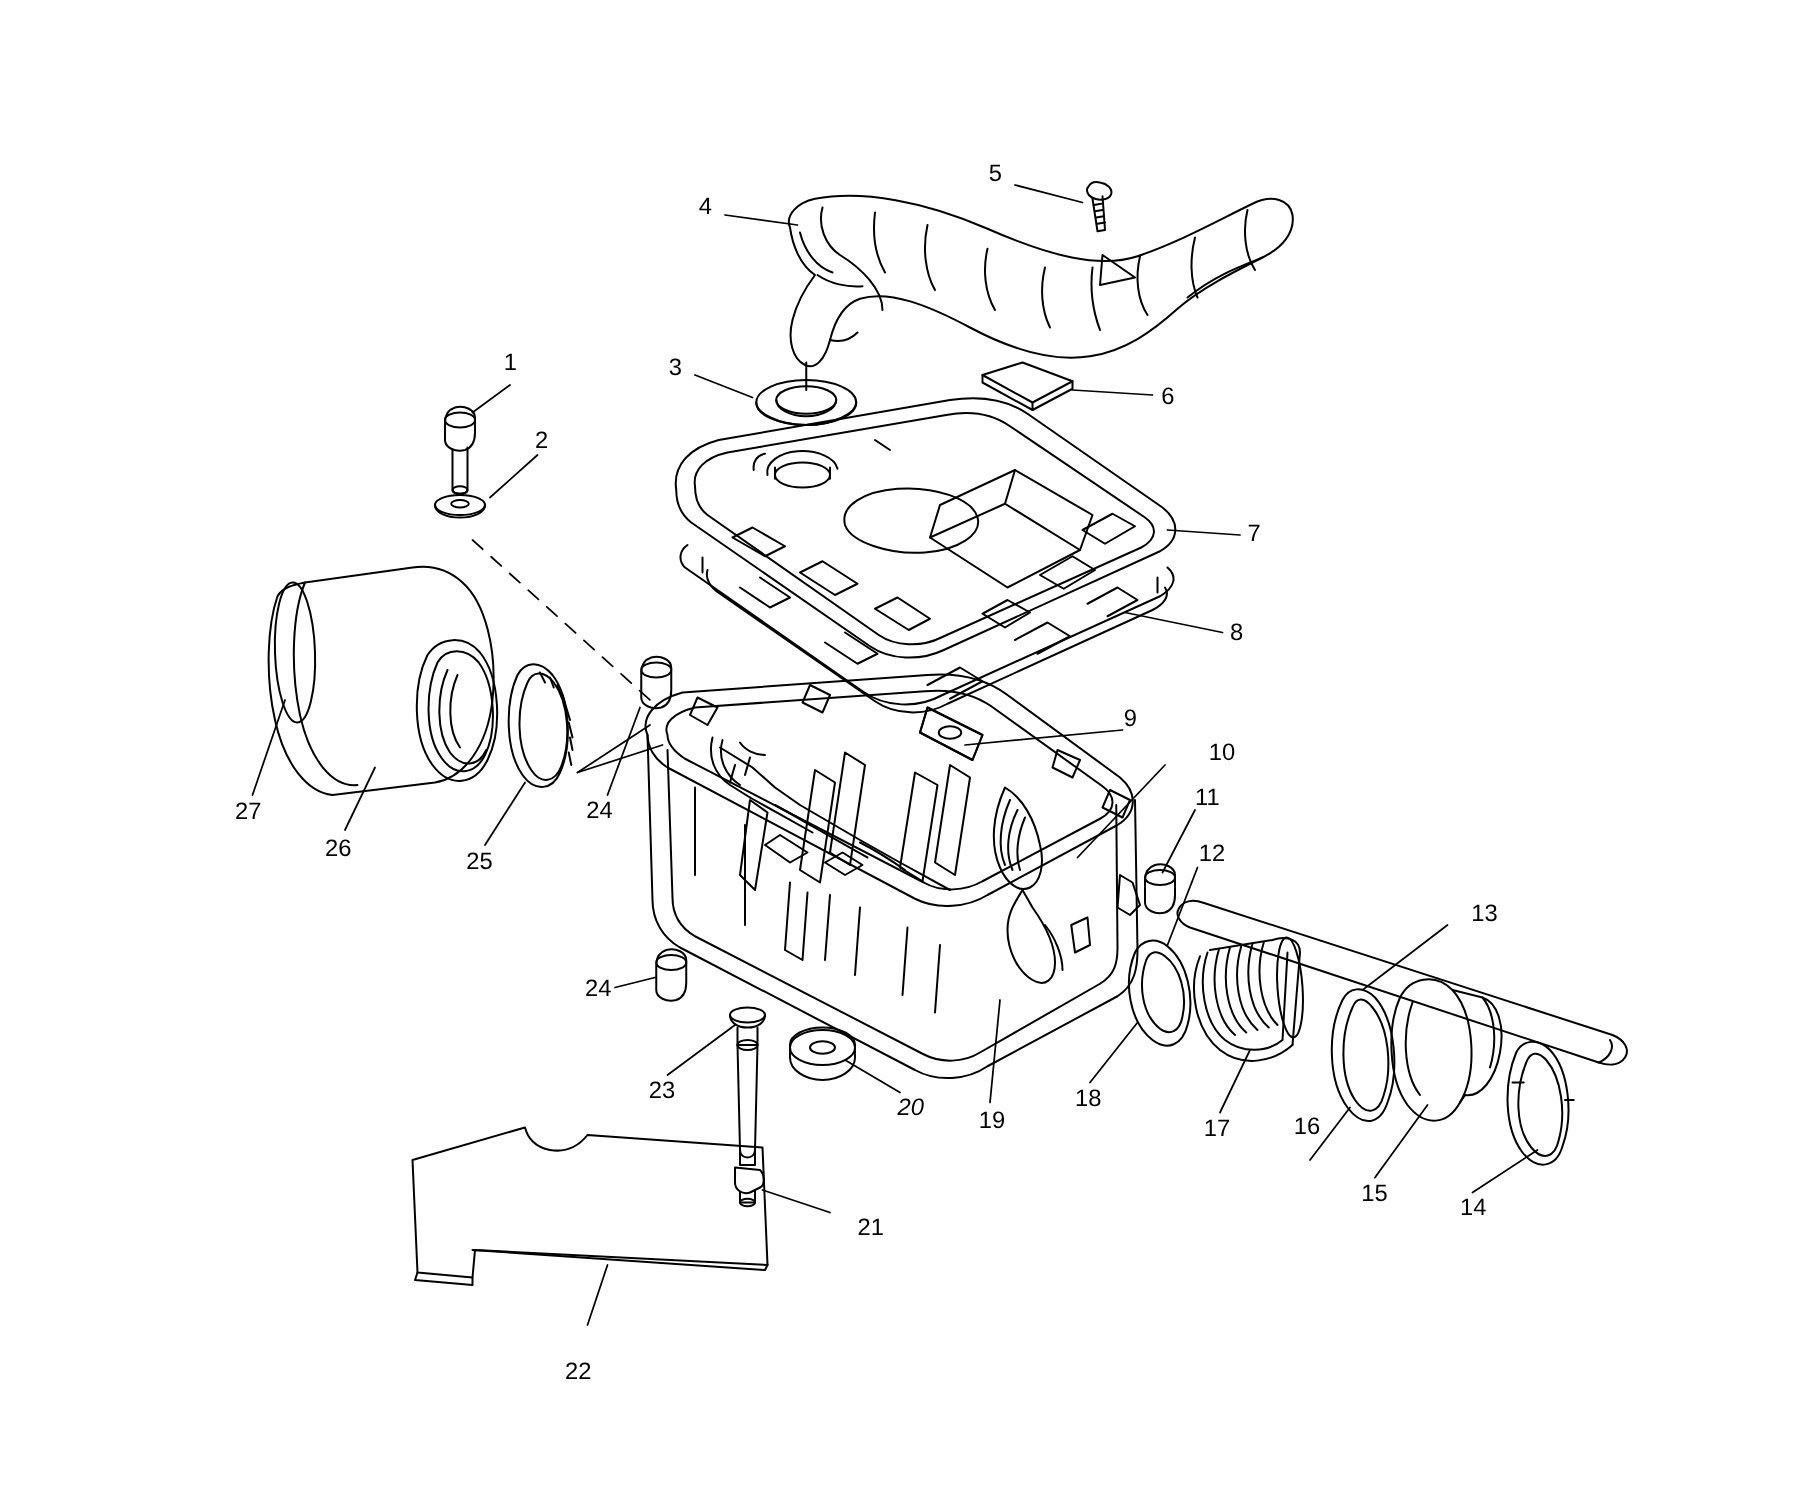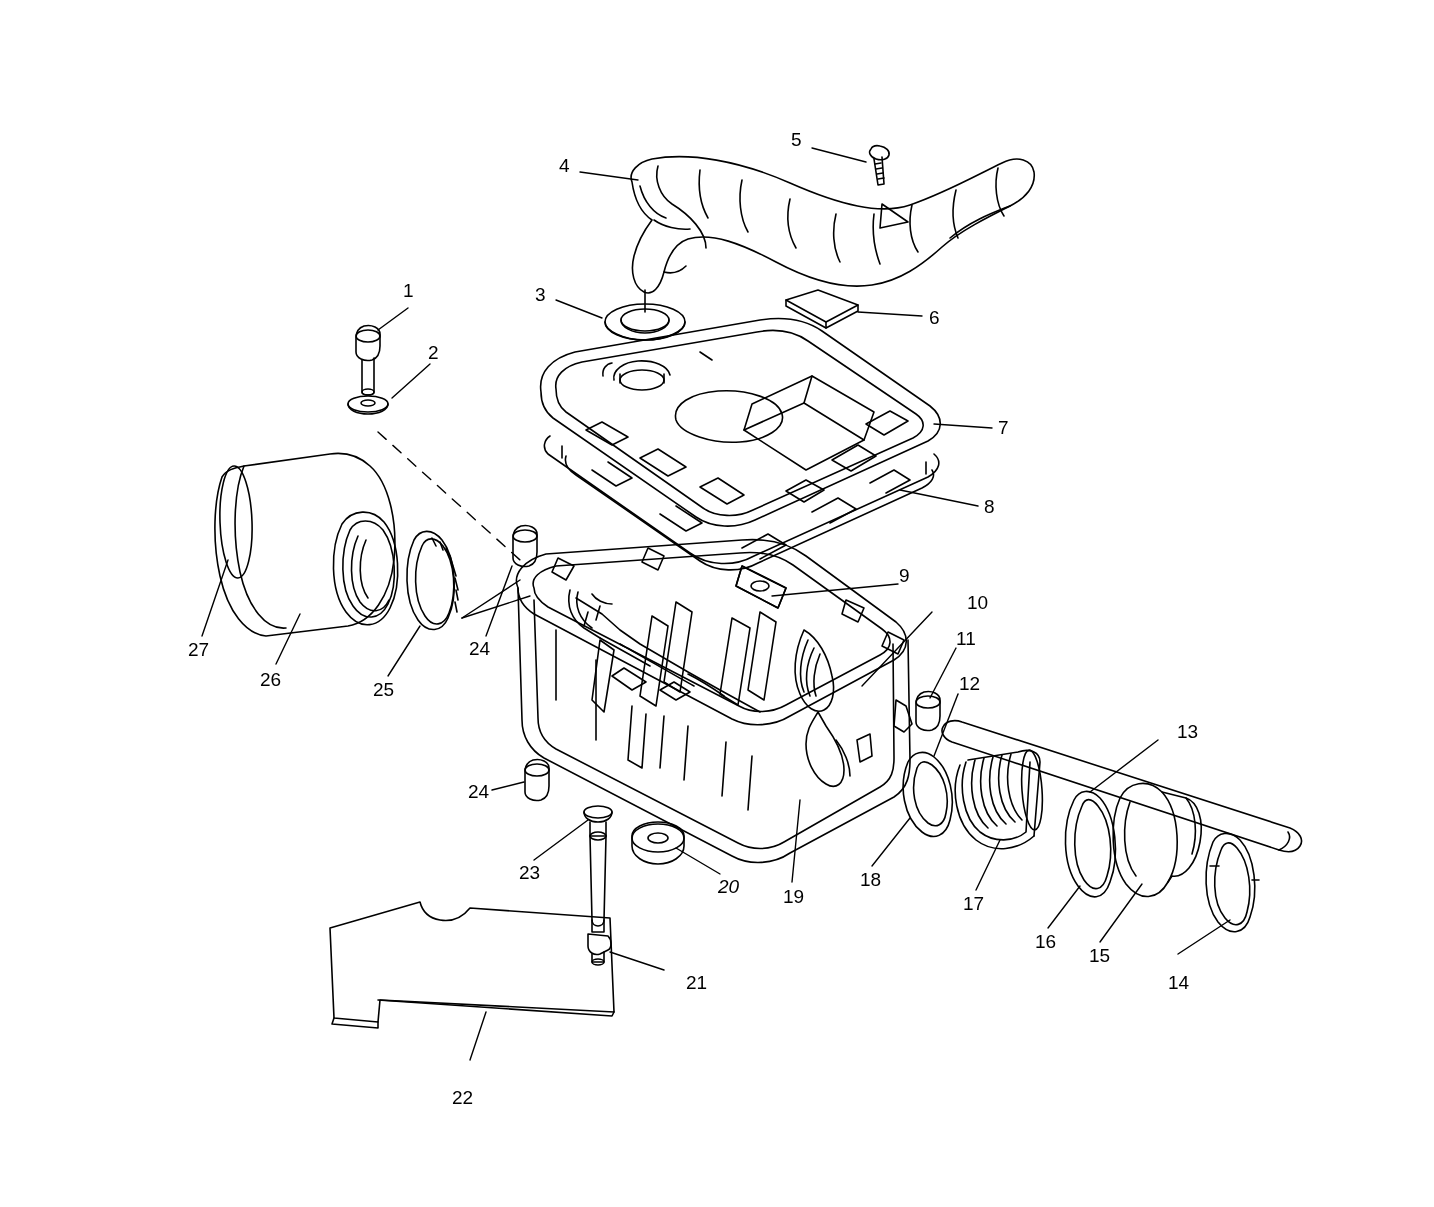--- a/index.html
+++ b/index.html
@@ -352,23 +352,23 @@
   <div class="callout-label" style="left:559px;  top:156px;">4</div>
   <div class="callout-label" style="left:791px;  top:130px;">5</div>
   <div class="callout-label" style="left:929px;  top:308px;">6</div>
   <div class="callout-label" style="left:998px;  top:418px;">7</div>
   <div class="callout-label" style="left:984px;  top:497px;">8</div>
   <div class="callout-label" style="left:899px;  top:566px;">9</div>
   <div class="callout-label" style="left:967px;  top:593px;">10</div>
   <div class="callout-label" style="left:956px;  top:629px;">11</div>
   <div class="callout-label" style="left:959px;  top:674px;">12</div>
   <div class="callout-label" style="left:1161px; top:722px;margin-left:16px;">13</div>
-  <div class="callout-label" style="left:1168px; top:957px;margin-top:16px;">14</div>
+  <div class="callout-label" style="left:1168px; top:957px;">14</div>
   <div class="callout-label" style="left:1089px; top:946px;">15</div>
-  <div class="callout-label" style="left:1035px; top:932px;">16</div>
+  <div class="callout-label" style="left:1035px; top:892px;">16</div>
   <div class="callout-label" style="left:963px;  top:894px;">17</div>
   <div class="callout-label" style="left:860px;  top:870px;">18</div>
   <div class="callout-label" style="left:783px;  top:887px;">19</div>
   <div class="callout-label" style="left:718px;  top:877px;font-style:italic;">20</div>
   <div class="callout-label" style="left:665px;  top:973px;margin-left:21px;">21</div>
   <div class="callout-label" style="left:452px;  top:1064px;margin-top:24px;">22</div>
   <div class="callout-label" style="left:519px;  top:863px;">23</div>
   <div class="callout-label" style="left:469px;  top:639px;">24</div>
   <div class="callout-label" style="left:468px;  top:782px;">24</div>
   <div class="callout-label" style="left:373px;  top:680px;">25</div>

